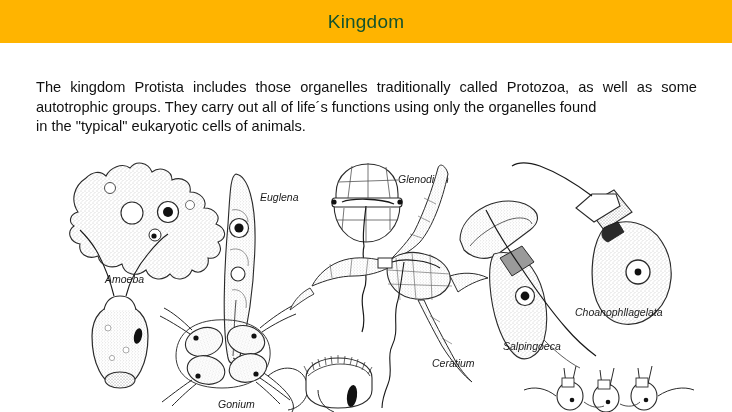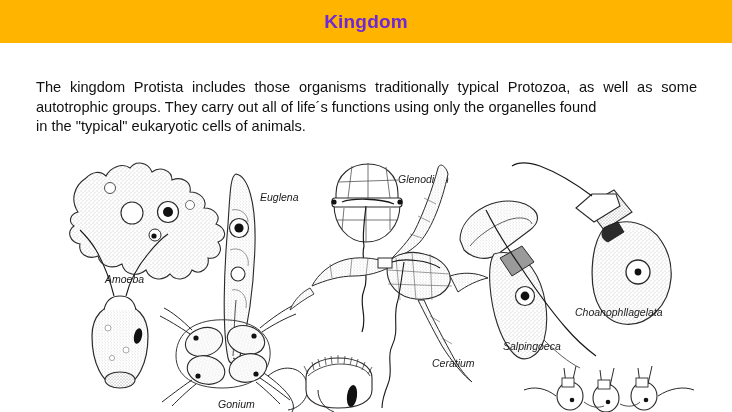--- a/index.html
+++ b/index.html
@@ -21,23 +21,23 @@
     left: 0;
     top: 0;
     width: 732px;
     height: 43px;
     background: #FFB400;
     display: flex;
     align-items: center;
     justify-content: center;
   }
   .header-title {
-    color: #6d28d9;
+    color: #14532d;
     font-size: 19px;
-    font-weight: bold;
+    font-weight: normal;
     letter-spacing: 0.2px;
     line-height: 1;
   }
 
   
   .intro-block {
     position: absolute;
     left: 36px;
     top: 78px;
     width: 661px;
@@ -75,21 +75,21 @@
   }
 </style>
 </head>
 <body>
 
 <div class="header-bar">
   <div class="header-title">Kingdom</div>
 </div>
 
 <div class="intro-block">
-  <p class="intro-text"><span>The kingdom Protista includes those organisms traditionally typical Protozoa, as well as</span>
+  <p class="intro-text"><span>The kingdom Protista includes those organelles traditionally called Protozoa, as well as</span>
     <span>some autotrophic groups. They carry out all of life´s functions using only the organelles found</span>
     <span class="lastline">in the "typical" eukaryotic cells of animals.</span>
   </p>
 </div>
 
 <div class="figure-plate">
 <svg class="plate-svg" width="732" height="262" viewBox="0 0 732 262" xmlns="http://www.w3.org/2000/svg">
   <defs>
     <pattern id="stipple" width="4" height="4" patternUnits="userSpaceOnUse">
       <rect width="4" height="4" fill="#ffffff"></rect>

